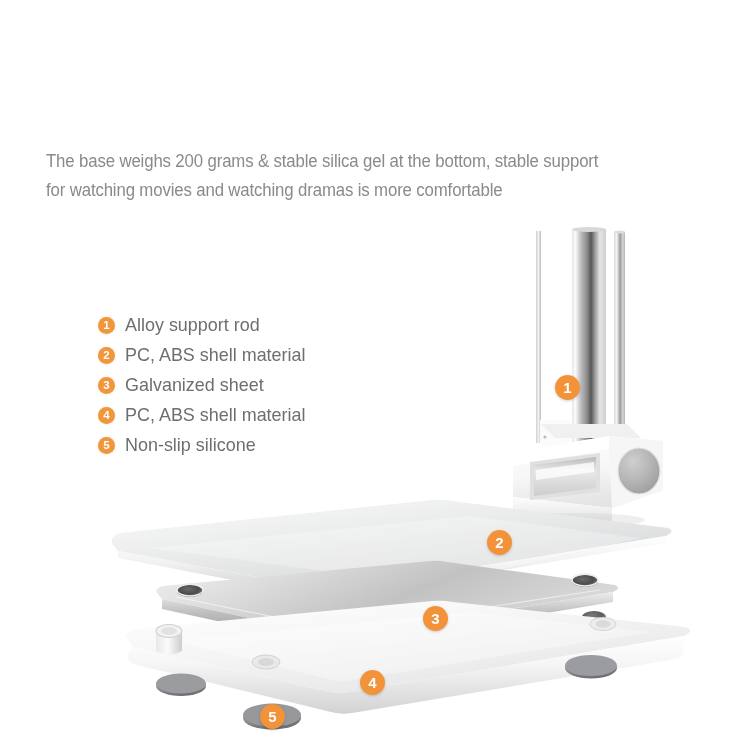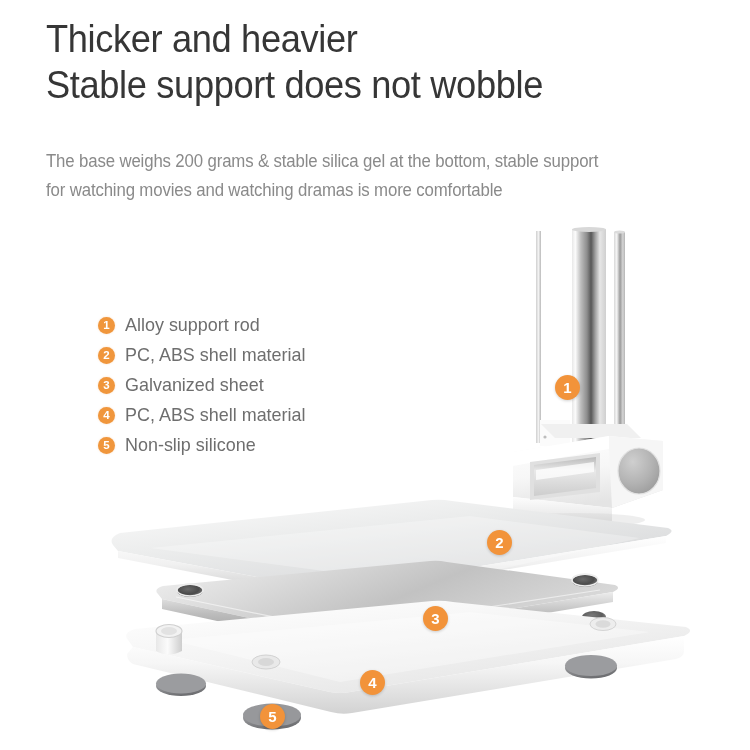--- a/index.html
+++ b/index.html
@@ -111,24 +111,20 @@
     line-height: 25px;
     text-align: center;
     box-shadow: 0 1px 3px rgba(0,0,0,0.18);
   }
 </style>
 </head>
 <body>
 
 <div id="page">
 
-  <div class="headline-block">
-    <div class="headline-1">Thicker and heavier</div>
-    <div class="headline-2">Stable support does not wobble</div>
-  </div>
 
   <div class="subcopy">
     <span>The base weighs 200 grams &amp; stable silica gel at the bottom, stable support</span>
     <span>for watching movies and watching dramas is more comfortable</span>
   </div>
 
   <div class="legend">
     <div class="legend-item">
       <span class="legend-badge">1</span>
       <span class="legend-label">Alloy support rod</span>

